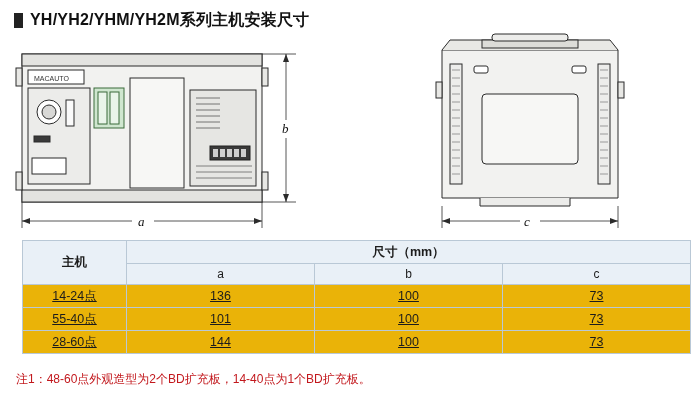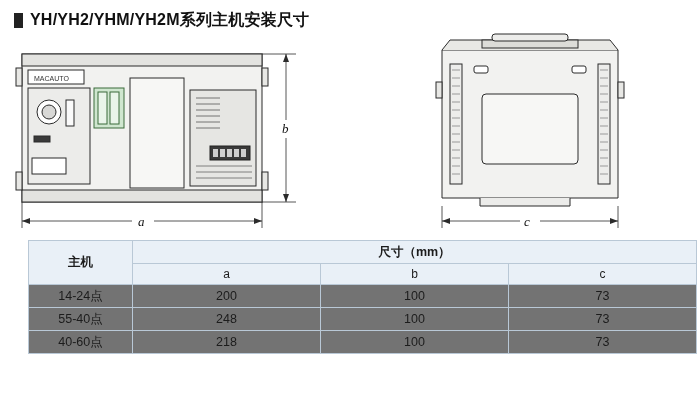--- a/index.html
+++ b/index.html
@@ -58,21 +58,21 @@
     position: absolute;
   }
   .fig-left { left: 14px; top: 0; width: 292px; height: 200px; }
   .fig-right { left: 420px; top: 0; width: 260px; height: 200px; }
 
   svg { display: block; }
 
   
   .table-wrap {
     position: absolute;
-    left: 28px;
+    left: 22px;
     top: 240px;
     width: 641px;
     border-radius: 23px;
   }
   table.spec {
     border-collapse: collapse;
     width: 669px;
     table-layout: fixed;
   }
   table.spec th, table.spec td {
@@ -88,21 +88,22 @@
     font-weight: bold;
     height: 22px;
   }
   table.spec thead tr.sub th {
     font-weight: normal;
     height: 20px;
     font-size: 12px;
   }
   table.spec tbody td {
     height: 22px;
-    background: #737373;
+    background: #eab308;
+    text-decoration: underline;
   }
   .col-host { width: 104px; }
   .col-val { width: 188px; }
 
   
   .notes {
     position: absolute;
     left: 16px;
     top: 370px;
     width: 660px;
@@ -297,36 +298,37 @@
         </tr>
         <tr class="sub">
           <th>a</th>
           <th>b</th>
           <th>c</th>
         </tr>
       </thead>
       <tbody>
         <tr>
           <td>14-24点</td>
-          <td>200</td>
+          <td>136</td>
           <td>100</td>
           <td>73</td>
         </tr>
         <tr>
           <td>55-40点</td>
-          <td>248</td>
+          <td>101</td>
           <td>100</td>
           <td>73</td>
         </tr>
         <tr>
-          <td>40-60点</td>
-          <td>218</td>
+          <td>28-60点</td>
+          <td>144</td>
           <td>100</td>
           <td>73</td>
         </tr>
       </tbody>
     </table>
   </div>
 
   <div class="notes">
+    <div class="note">注1：48-60点外观造型为2个BD扩充板，14-40点为1个BD扩充板。</div>
   </div>
 
 </div>
 
 </body></html>

